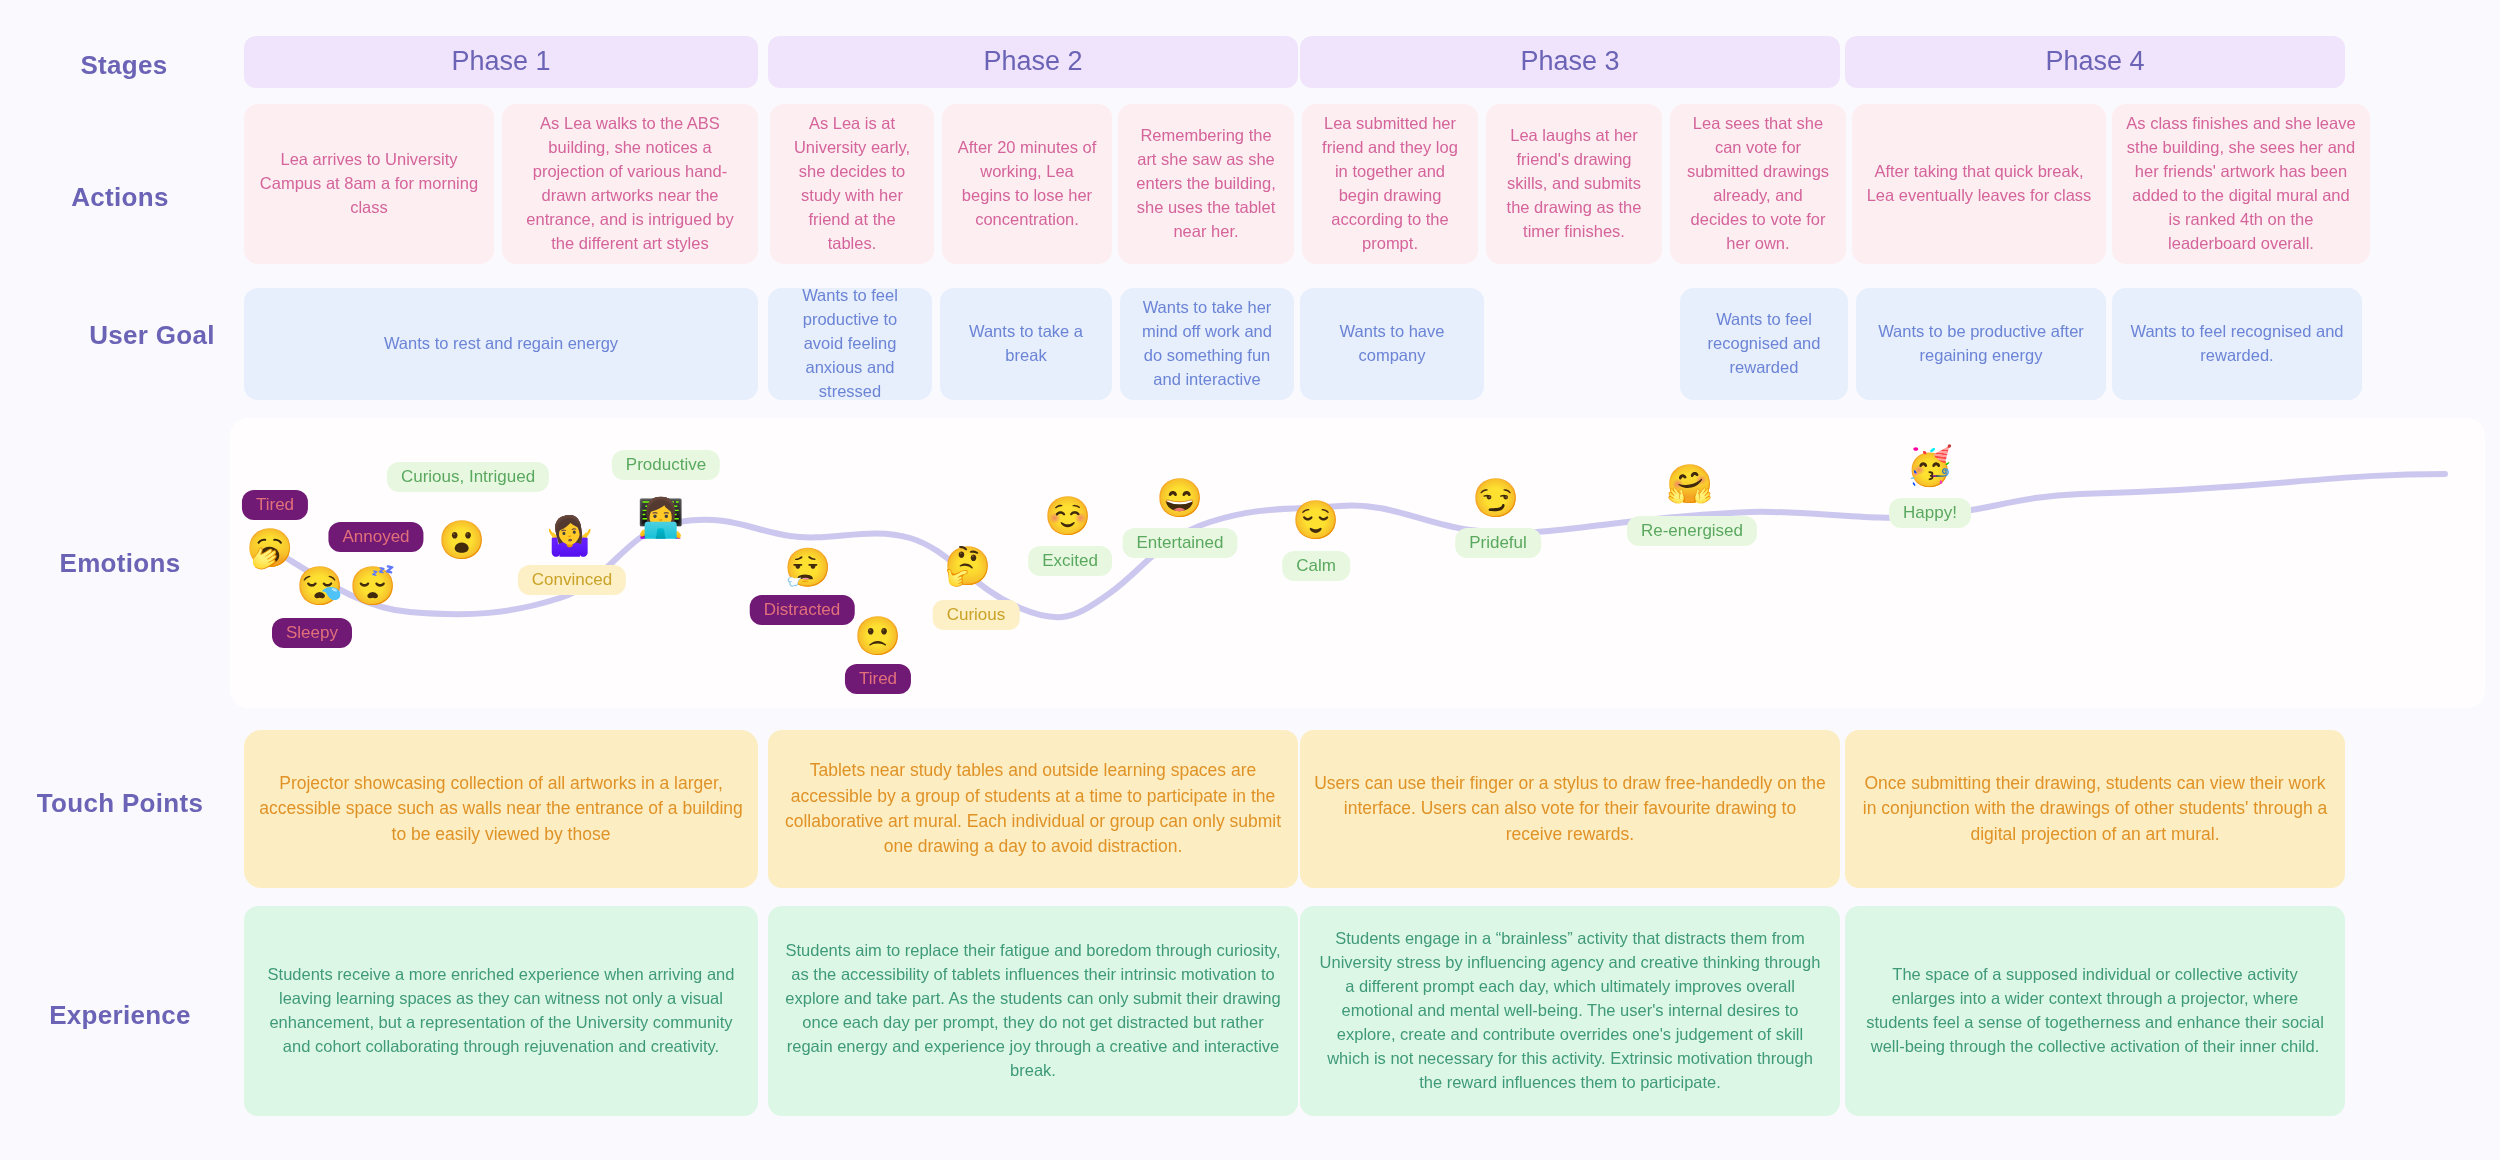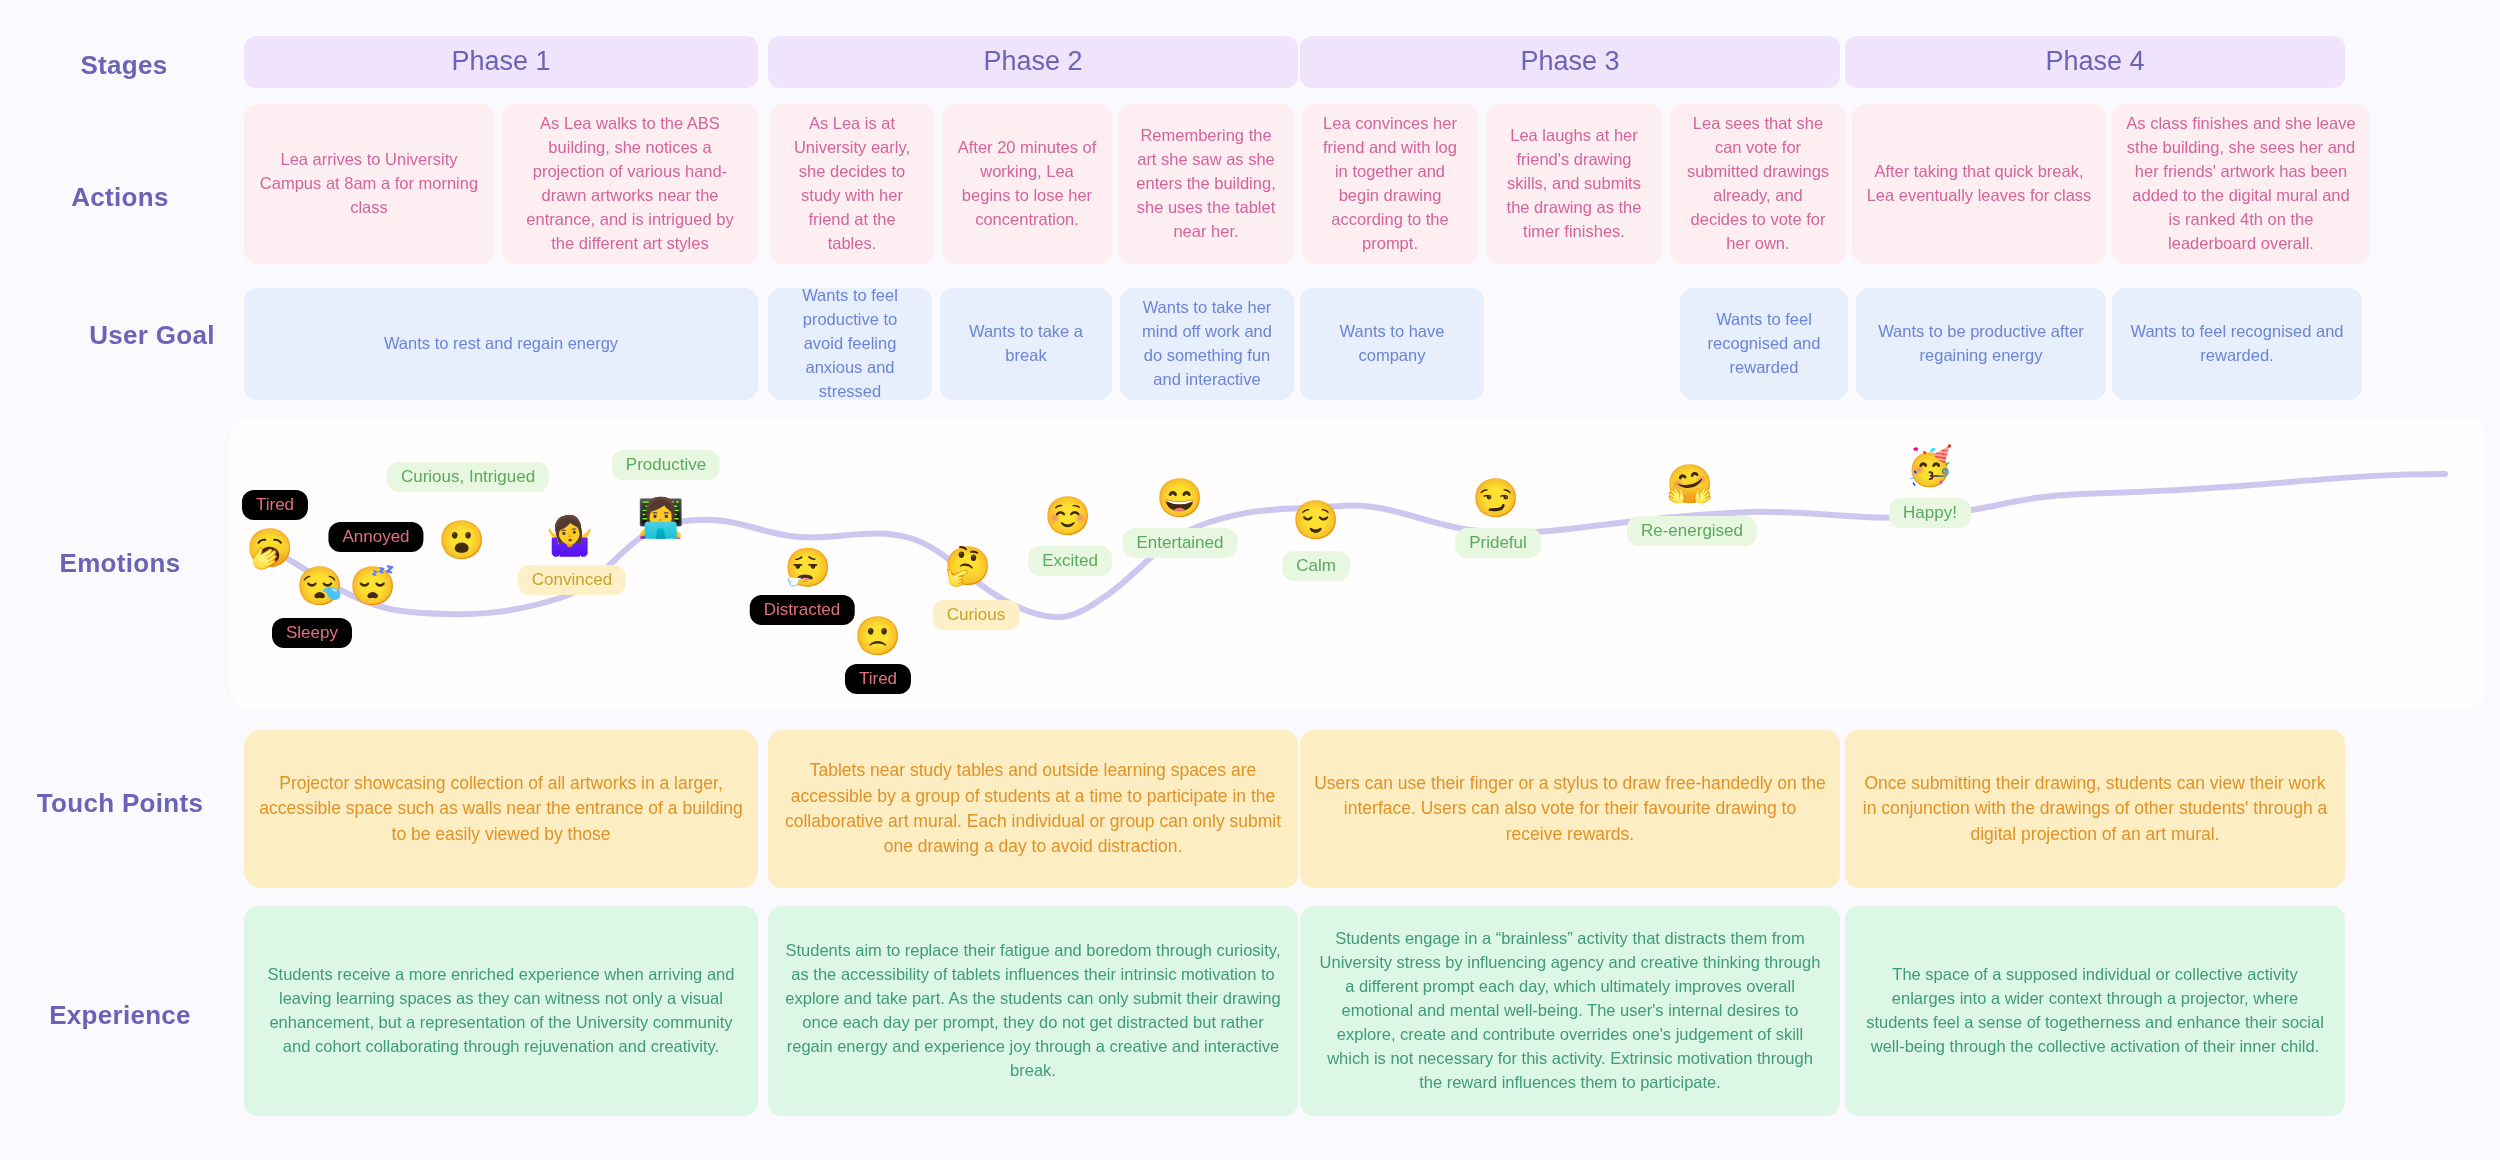--- a/index.html
+++ b/index.html
@@ -92,21 +92,21 @@
     user-select: none;
   }
   .emo-chip {
     position: absolute;
     transform: translateX(-50%);
     border-radius: 12px;
     padding: 5px 14px;
     font-size: 17px;
     white-space: nowrap;
   }
-  .chip-red   { background: #000000; color: #e2707a; }
+  .chip-red   { background: #701a75; color: #e2707a; }
   .chip-green { background: #e8f8e0; color: #5aa85f; }
   .chip-yellow{ background: #fdf0c6; color: #c9a227; }
 </style>
 </head>
 <body>
 
 <div class="board">
 
   <div class="row-label" style="top:50px;padding-left:8px;">Stages</div>
   <div class="row-label" style="top:182px;">Actions</div>
@@ -118,21 +118,21 @@
   <div class="card stage" style="left:244px;  top:36px; width:514px;  height:52px;">Phase 1</div>
   <div class="card stage" style="left:768px;  top:36px; width:530px;  height:52px;">Phase 2</div>
   <div class="card stage" style="left:1300px; top:36px; width:540px;  height:52px;">Phase 3</div>
   <div class="card stage" style="left:1845px; top:36px; width:500px;  height:52px;">Phase 4</div>
 
   <div class="card action" style="left:244px;  top:104px; width:250px; height:160px;">Lea arrives to University Campus at 8am a for morning class</div>
   <div class="card action" style="left:502px;  top:104px; width:256px; height:160px;">As Lea walks to the ABS building, she notices a projection of various hand-drawn artworks near the entrance, and is intrigued by the different art styles</div>
   <div class="card action" style="left:770px;  top:104px; width:164px; height:160px;">As Lea is at University early, she decides to study with her friend at the tables.</div>
   <div class="card action" style="left:942px;  top:104px; width:170px; height:160px;">After 20 minutes of working, Lea begins to lose her concentration.</div>
   <div class="card action" style="left:1118px; top:104px; width:176px; height:160px;">Remembering the art she saw as she enters the building, she uses the tablet near her.</div>
-  <div class="card action" style="left:1302px; top:104px; width:176px; height:160px;">Lea convinces her friend and with log in together and begin drawing according to the prompt.</div>
+  <div class="card action" style="left:1302px; top:104px; width:176px; height:160px;">Lea submitted her friend and they log in together and begin drawing according to the prompt.</div>
   <div class="card action" style="left:1486px; top:104px; width:176px; height:160px;">Lea laughs at her friend's drawing skills, and submits the drawing as the timer finishes.</div>
   <div class="card action" style="left:1670px; top:104px; width:176px; height:160px;">Lea sees that she can vote for submitted drawings already, and decides to vote for her own.</div>
   <div class="card action" style="left:1852px; top:104px; width:254px; height:160px;">After taking that quick break, Lea eventually leaves for class</div>
   <div class="card action" style="left:2112px; top:104px; width:258px; height:160px;">As class finishes and she leave sthe building, she sees her and her friends' artwork has been added to the digital mural and is ranked 4th on the leaderboard overall.</div>
 
   <div class="card goal" style="left:244px;  top:288px; width:514px; height:112px;">Wants to rest and regain energy</div>
   <div class="card goal" style="left:768px;  top:288px; width:164px; height:112px;">Wants to feel productive to avoid feeling anxious and stressed</div>
   <div class="card goal" style="left:940px;  top:288px; width:172px; height:112px;">Wants to take a break</div>
   <div class="card goal" style="left:1120px; top:288px; width:174px; height:112px;">Wants to take her mind off work and do something fun and interactive</div>
   <div class="card goal" style="left:1300px; top:288px; width:184px; height:112px;">Wants to have company</div>

